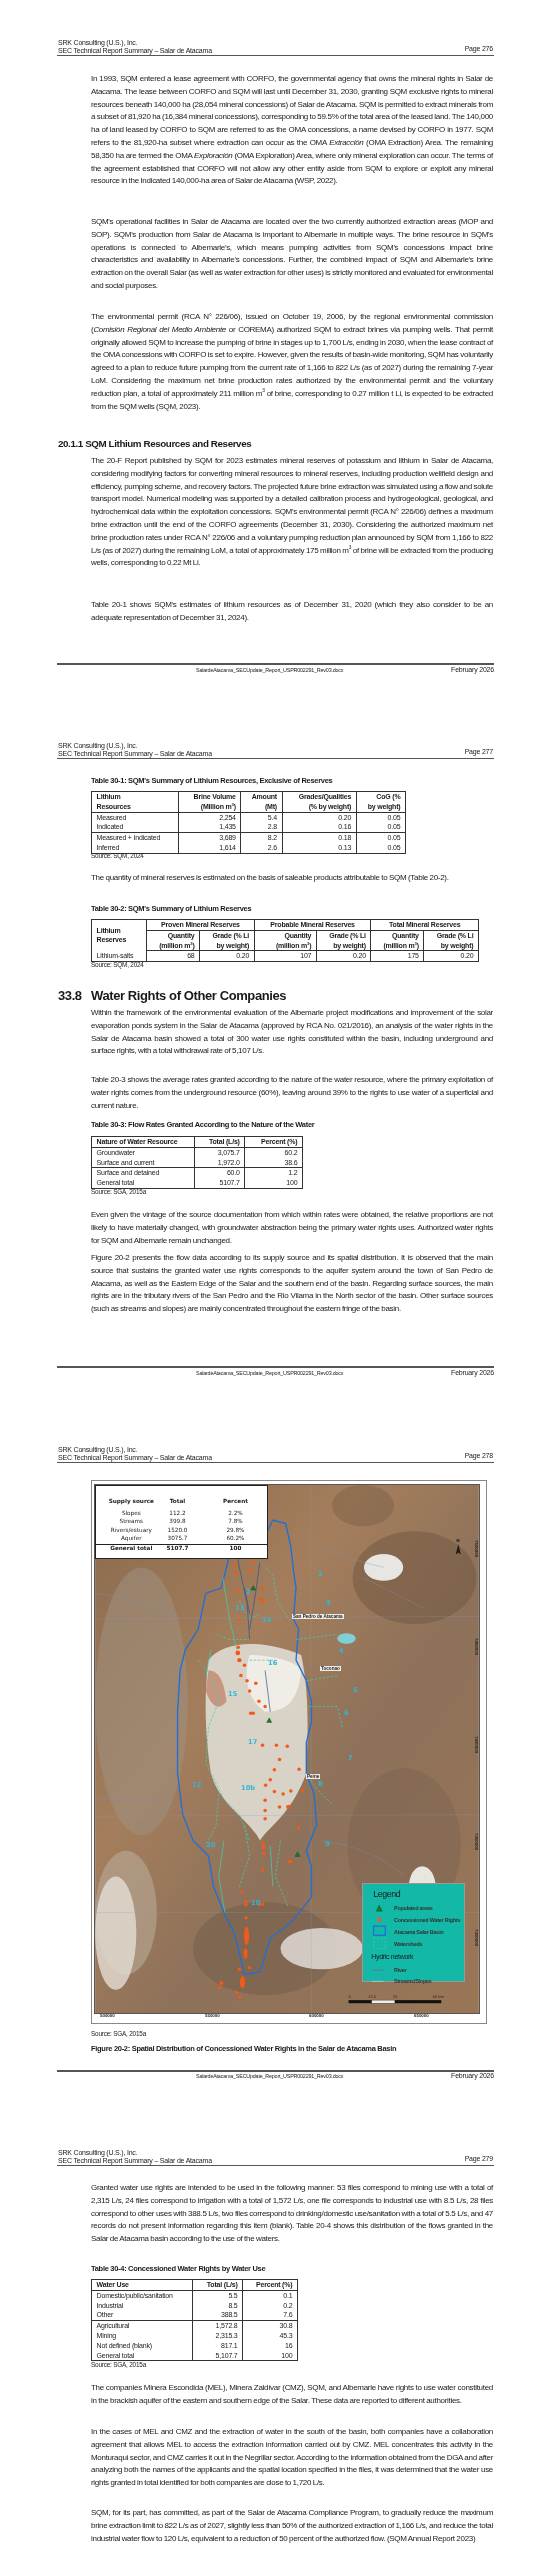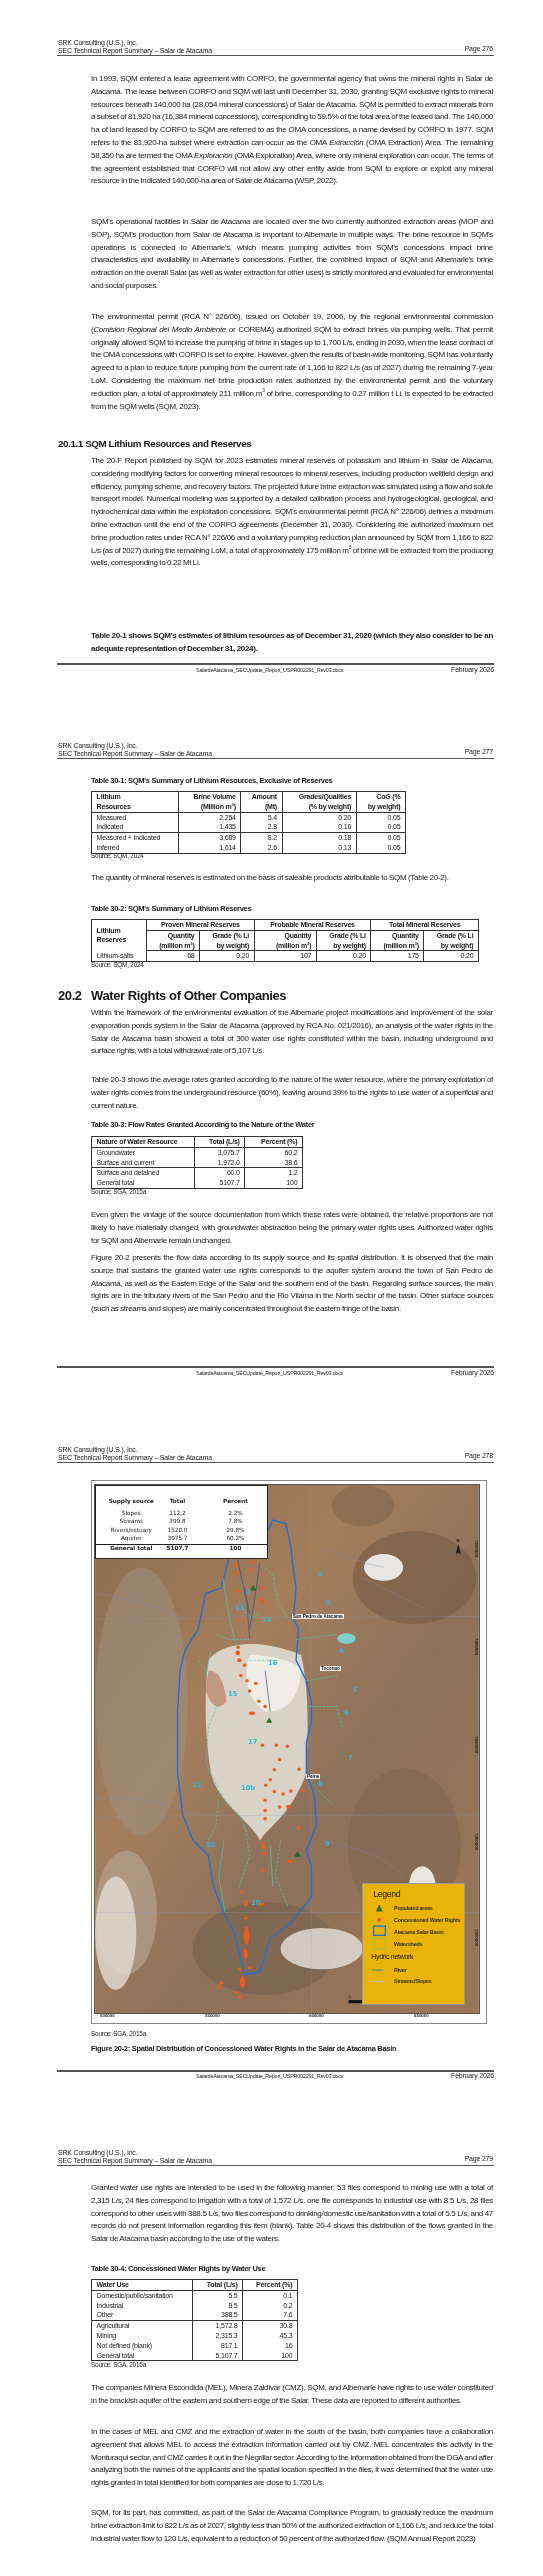--- a/index.html
+++ b/index.html
@@ -35,21 +35,21 @@
   .map-outer { position: absolute; left: 91px; top: 1480px; width: 396px; height: 544px; border: 1px solid #888; background: #fff; box-sizing: border-box; }
   .map-img { position: absolute; left: 94px; top: 1484px; width: 384px; height: 528px; overflow: hidden; border: 0.5px solid #555; }
   .map-img svg { display: block; }
   .inset { position: absolute; left: 95px; top: 1485px; width: 173px; height: 74px; background: #fff; border: 0.8px solid #222; box-sizing: border-box; font-family: "DejaVu Sans", sans-serif; font-size: 5.7px; }
   .inset .row { position: absolute; left: 0; width: 100%; height: 8.2px; }
   .inset .c1 { position: absolute; left: 9.3px; width: 52px; text-align: center; }
   .inset .c2 { position: absolute; left: 66px; width: 31px; text-align: center; }
   .inset .c3 { position: absolute; left: 124px; width: 31px; text-align: center; }
   .inset .hr { position: absolute; left: 0; right: 0; top: 56px; height: 0.5px; background: #222; }
   .inset .bold { font-weight: bold; }
-  .legend { position: absolute; left: 362px; top: 1883px; width: 103px; height: 122px; background: #eab308; border: 0.5px solid #999; font-family: "Liberation Sans", sans-serif; box-sizing: border-box; }
+  .legend { position: absolute; left: 362px; top: 1883px; width: 103px; height: 99px; background: #14b8a6; border: 0.5px solid #999; font-family: "Liberation Sans", sans-serif; box-sizing: border-box; }
   .legend .lg-title { position: absolute; left: 10.3px; top: 5.2px; font-size: 8.8px; letter-spacing: -0.4px; }
   .legend .lg-item { position: absolute; left: 31px; font-size: 5.4px; font-weight: bold; letter-spacing: -0.2px; color: #333; }
   .legend .lg-sub { position: absolute; left: 8.2px; font-size: 7px; letter-spacing: -0.3px; }
   .axis-x { position: absolute; top: 2013px; font-size: 4.4px; font-weight: bold; color: #222; }
   .axis-y { position: absolute; left: 479px; font-size: 4.4px; font-weight: bold; color: #222; transform: rotate(90deg); transform-origin: left top; white-space: nowrap; }
   .figcap { position: absolute; left: 91px; font-size: 7.5px; font-weight: bold; letter-spacing: -0.3px; }
   .maplabel { position: absolute; font-size: 6.7px; font-weight: bold; color: #2fb8d8; font-family: "DejaVu Sans", sans-serif; }
   .town { position: absolute; font-size: 4.6px; font-weight: bold; background: rgba(255,255,255,0.85); padding: 0 1px; color: #222; }
 </style>
 </head>
@@ -68,21 +68,21 @@
   <p class="para" style="top:216px;">SQM's operational facilities in Salar de Atacama are located over the two currently authorized extraction areas (MOP and SOP). SQM's production from Salar de Atacama is important to Albemarle in multiple ways. The brine resource in SQM's operations is connected to Albemarle's, which means pumping activities from SQM's concessions impact brine characteristics and availability in Albemarle's concessions. Further, the combined impact of SQM and Albemarle's brine extraction on the overall Salar (as well as water extraction for other uses) is strictly monitored and evaluated for environmental and social purposes.</p>
 
   <p class="para" style="top:311px;">The environmental permit (RCA N° 226/06), issued on October 19, 2006, by the regional environmental commission (<i>Comisión Regional del Medio Ambiente</i> or COREMA) authorized SQM to extract brines via pumping wells. That permit originally allowed SQM to increase the pumping of brine in stages up to 1,700 L/s, ending in 2030, when the lease contract of the OMA concessions with CORFO is set to expire. However, given the results of basin-wide monitoring, SQM has voluntarily agreed to a plan to reduce future pumping from the current rate of 1,166 to 822 L/s (as of 2027) during the remaining 7-year LoM. Considering the maximum net brine production rates authorized by the environmental permit and the voluntary reduction plan, a total of approximately 211 million m<sup>3</sup> of brine, corresponding to 0.27 million t Li, is expected to be extracted from the SQM wells (SQM, 2023).</p>
 
   <div class="h3" style="top:438px;">
     <span>20.1.1</span>&nbsp;<span>SQM Lithium Resources and Reserves</span>
   </div>
 
   <p class="para" style="top:455px;">The 20-F Report published by SQM for 2023 estimates mineral reserves of potassium and lithium in Salar de Atacama, considering modifying factors for converting mineral resources to mineral reserves, including production wellfield design and efficiency, pumping scheme, and recovery factors. The projected future brine extraction was simulated using a flow and solute transport model. Numerical modeling was supported by a detailed calibration process and hydrogeological, geological, and hydrochemical data within the exploitation concessions. SQM's environmental permit (RCA N° 226/06) defines a maximum brine extraction until the end of the CORFO agreements (December 31, 2030). Considering the authorized maximum net brine production rates under RCA N° 226/06 and a voluntary pumping reduction plan announced by SQM from 1,166 to 822 L/s (as of 2027) during the remaining LoM, a total of approximately 175 million m<sup>3</sup> of brine will be extracted from the producing wells, corresponding to 0.22 Mt Li.</p>
 
-  <p class="para" style="top:630px;font-weight:bold;">Table 20-1 shows SQM's estimates of lithium resources as of December 31, 2020 (which they also consider to be an adequate representation of December 31, 2024).</p>
+  <p class="para" style="top:599px;">Table 20-1 shows SQM's estimates of lithium resources as of December 31, 2020 (which they also consider to be an adequate representation of December 31, 2024).</p>
 
   <div class="ftr-line" style="top:663px;"></div>
   <div class="ftr-file" style="top:667px;">SalardeAtacama_SECUpdate_Report_USPR002291_Rev03.docx</div>
   <div class="ftr-date" style="top:666px;">February 2026</div>
 </div>
 
 <div class="page" style="top:0;">
   <div class="hdr" style="top:742px;">
     <span class="company">SRK Consulting (U.S.), Inc.</span>
     <span class="title">SEC Technical Report Summary – Salar de Atacama</span>
@@ -162,21 +162,21 @@
         <td class="num">107</td>
         <td class="num">0.20</td>
         <td class="num">175</td>
         <td class="num">0.20</td>
       </tr>
     </tbody>
   </table>
   <div class="src" style="top:961px;">Source: SQM, 2024</div>
 
   <div class="h2" style="top:988px;">
-    <span class="num">20.2</span><span>Water Rights of Other Companies</span>
+    <span class="num">33.8</span><span>Water Rights of Other Companies</span>
   </div>
 
   <p class="para" style="top:1007px;">Within the framework of the environmental evaluation of the Albemarle project modifications and improvement of the solar evaporation ponds system in the Salar de Atacama (approved by RCA No. 021/2016), an analysis of the water rights in the Salar de Atacama basin showed a total of 300 water use rights constituted within the basin, including underground and surface rights, with a total withdrawal rate of 5,107 L/s.</p>
   <p class="para" style="top:1074px;">Table 20-3 shows the average rates granted according to the nature of the water resource, where the primary exploitation of water rights comes from the underground resource (60%), leaving around 39% to the rights to use water of a superficial and current nature.</p>
 
   <div class="tcap" style="top:1120px;">Table 30-3: Flow Rates Granted According to the Nature of the Water</div>
   <table class="dt" style="top:1136px; width:212px;">
     <thead>
       <tr>
         <th class="lbl" style="width:90px;">Nature of Water Resource</th>
@@ -202,21 +202,21 @@
         </tr>
       <tr>
           <td class="lbl">General total</td>
           <td class="num">5107.7</td>
           <td class="num">100</td>
         </tr>
     </tbody>
   </table>
   <div class="src" style="top:1188px;">Source: SGA, 2015a</div>
 
-  <p class="para" style="top:1209px;">Even given the vintage of the source documentation from which these rates were obtained, the relative proportions are not likely to have materially changed, with groundwater abstraction being the primary water rights uses. Authorized water rights for SQM and Albemarle remain unchanged.</p>
+  <p class="para" style="top:1209px;">Even given the vintage of the source documentation from which within rates were obtained, the relative proportions are not likely to have materially changed, with groundwater abstraction being the primary water rights uses. Authorized water rights for SQM and Albemarle remain unchanged.</p>
   <p class="para" style="top:1252px;">Figure 20-2 presents the flow data according to its supply source and its spatial distribution. It is observed that the main source that sustains the granted water use rights corresponds to the aquifer system around the town of San Pedro de Atacama, as well as the Eastern Edge of the Salar and the southern end of the basin. Regarding surface sources, the main rights are in the tributary rivers of the San Pedro and the Rio Vilama in the North sector of the basin. Other surface sources (such as streams and slopes) are mainly concentrated throughout the eastern fringe of the basin.</p>
 
   <div class="ftr-line" style="top:1366px;"></div>
   <div class="ftr-file" style="top:1370px;">SalardeAtacama_SECUpdate_Report_USPR002291_Rev03.docx</div>
   <div class="ftr-date" style="top:1369px;">February 2026</div>
 </div>
 
 <div class="page" style="top:0;">
   <div class="hdr" style="top:1446px;">
     <span class="company">SRK Consulting (U.S.), Inc.</span>

